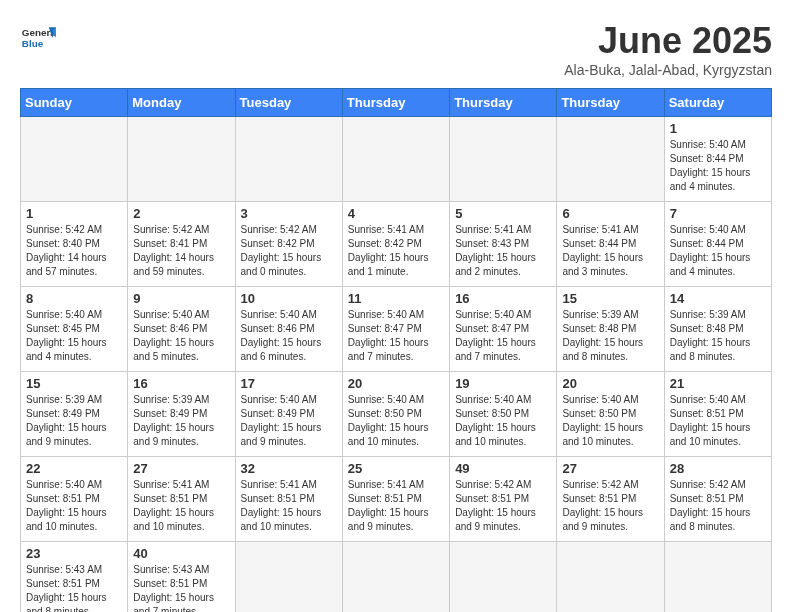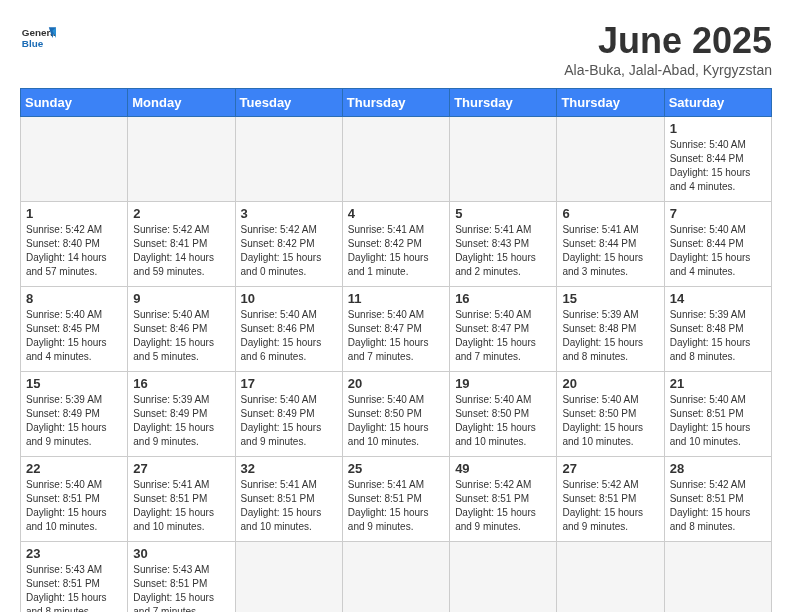--- a/index.html
+++ b/index.html
@@ -298,21 +298,21 @@
         </td>
       </tr>
       <tr>
         <td>
           <span class="day-number">23</span>
           <div class="day-info" style="white-space: pre-line;">Sunrise: 5:43 AM
 Sunset: 8:51 PM
 Daylight: 15 hours and 8 minutes.</div>
         </td>
         <td>
-          <span class="day-number">30</span>
+          <span class="day-number">40</span>
           <div class="day-info" style="white-space: pre-line;">Sunrise: 5:43 AM
 Sunset: 8:51 PM
 Daylight: 15 hours and 7 minutes.</div>
         </td>
         <td class="empty"></td>
         <td class="empty"></td>
         <td class="empty"></td>
         <td class="empty"></td>
         <td class="empty"></td>
       </tr>

